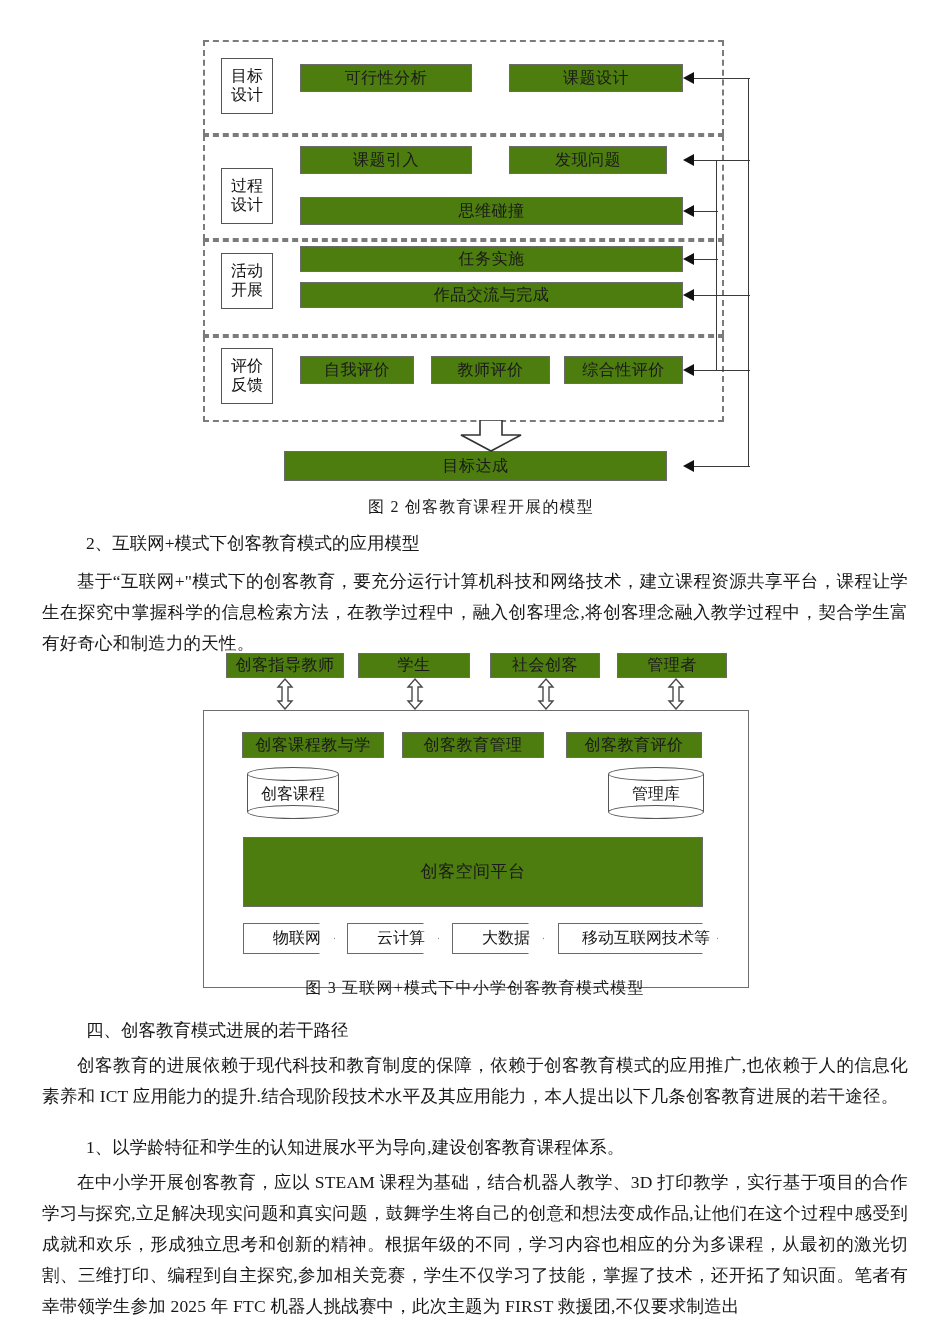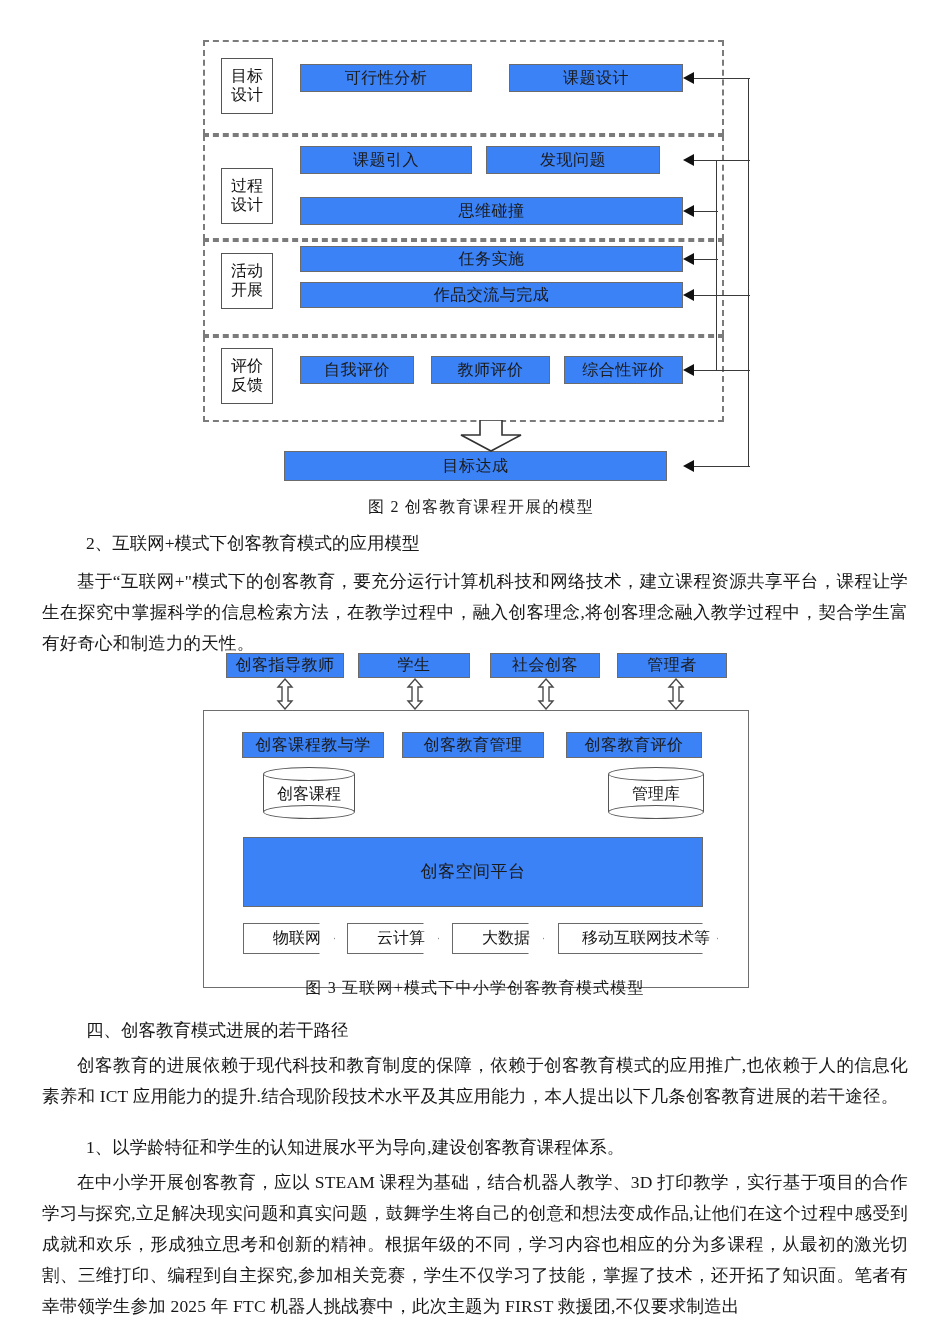--- a/index.html
+++ b/index.html
@@ -12,21 +12,21 @@
     height: 1344px;
     position: relative;
     font-family: "Liberation Serif", "DejaVu Serif", serif;
     color: #141414;
     overflow: hidden;
   }
   .box {
     position: absolute;
     border: 1.6px solid #6b6b6b;
     box-sizing: border-box;
-    background: #3b82f6;
+    background: #4d7c0f;
     display: flex;
     align-items: center;
     justify-content: center;
     font-family: "DejaVu Sans", "Liberation Sans", sans-serif;
     font-size: 16px;
     letter-spacing: 0.5px;
     color: #1a1a1a;
     line-height: 1.15;
     white-space: nowrap;
   }
@@ -190,21 +190,21 @@
   </div>
   <div class="stagebox" style="left:221px; top:348px; width:52px; height:56px;">
     <span>评价</span>
     <span>反馈</span>
   </div>
 
   <div class="box" style="left:300px; top:64px; width:172px; height:28px;">可行性分析</div>
   <div class="box" style="left:509px; top:64px; width:174px; height:28px;">课题设计</div>
 
   <div class="box" style="left:300px; top:146px; width:172px; height:28px;">课题引入</div>
-  <div class="box" style="left:486px; top:146px; width:174px; height:28px;">发现问题</div>
+  <div class="box" style="left:509px; top:146px; width:158px; height:28px;">发现问题</div>
   <div class="box" style="left:300px; top:197px; width:383px; height:28px;">思维碰撞</div>
 
   <div class="box" style="left:300px; top:246px; width:383px; height:26px;">任务实施</div>
   <div class="box" style="left:300px; top:282px; width:383px; height:26px;">作品交流与完成</div>
 
   <div class="box" style="left:300px; top:356px; width:114px; height:28px;">自我评价</div>
   <div class="box" style="left:431px; top:356px; width:119px; height:28px;">教师评价</div>
   <div class="box" style="left:564px; top:356px; width:119px; height:28px;">综合性评价</div>
 
   <div class="box" style="left:284px; top:451px; width:383px; height:30px;">目标达成</div>
@@ -274,21 +274,21 @@
       <polygon points="9,1 16,9 12,9 12,23 16,23 9,31 2,23 6,23 6,9 2,9" fill="#ffffff" stroke="#4a4a4a" stroke-width="1.4"></polygon>
     </svg>
   </div>
 
   <div class="platformframe" style="left:203px; top:70px; width:546px; height:278px;"></div>
 
   <div class="box" style="left:242px; top:92px; width:142px; height:26px;">创客课程教与学</div>
   <div class="box" style="left:402px; top:92px; width:142px; height:26px;">创客教育管理</div>
   <div class="box" style="left:566px; top:92px; width:136px; height:26px;">创客教育评价</div>
 
-  <div class="cylinder" style="left:247px; top:127px; width:92px; height:52px;margin-left:16px;">
+  <div class="cylinder" style="left:247px; top:127px; width:92px; height:52px;">
     <div class="cyl-body" style="top:7px; height:38px;"></div>
     <div class="cyl-top" style="top:0;"></div>
     <div class="cyl-bottom" style="top:38px;"></div>
     <div class="cyl-label" style="top:17px;">创客课程</div>
   </div>
 
 
   <div class="cylinder" style="left:608px; top:127px; width:96px; height:52px;">
     <div class="cyl-body" style="top:7px; height:38px;"></div>
     <div class="cyl-top" style="top:0;"></div>

